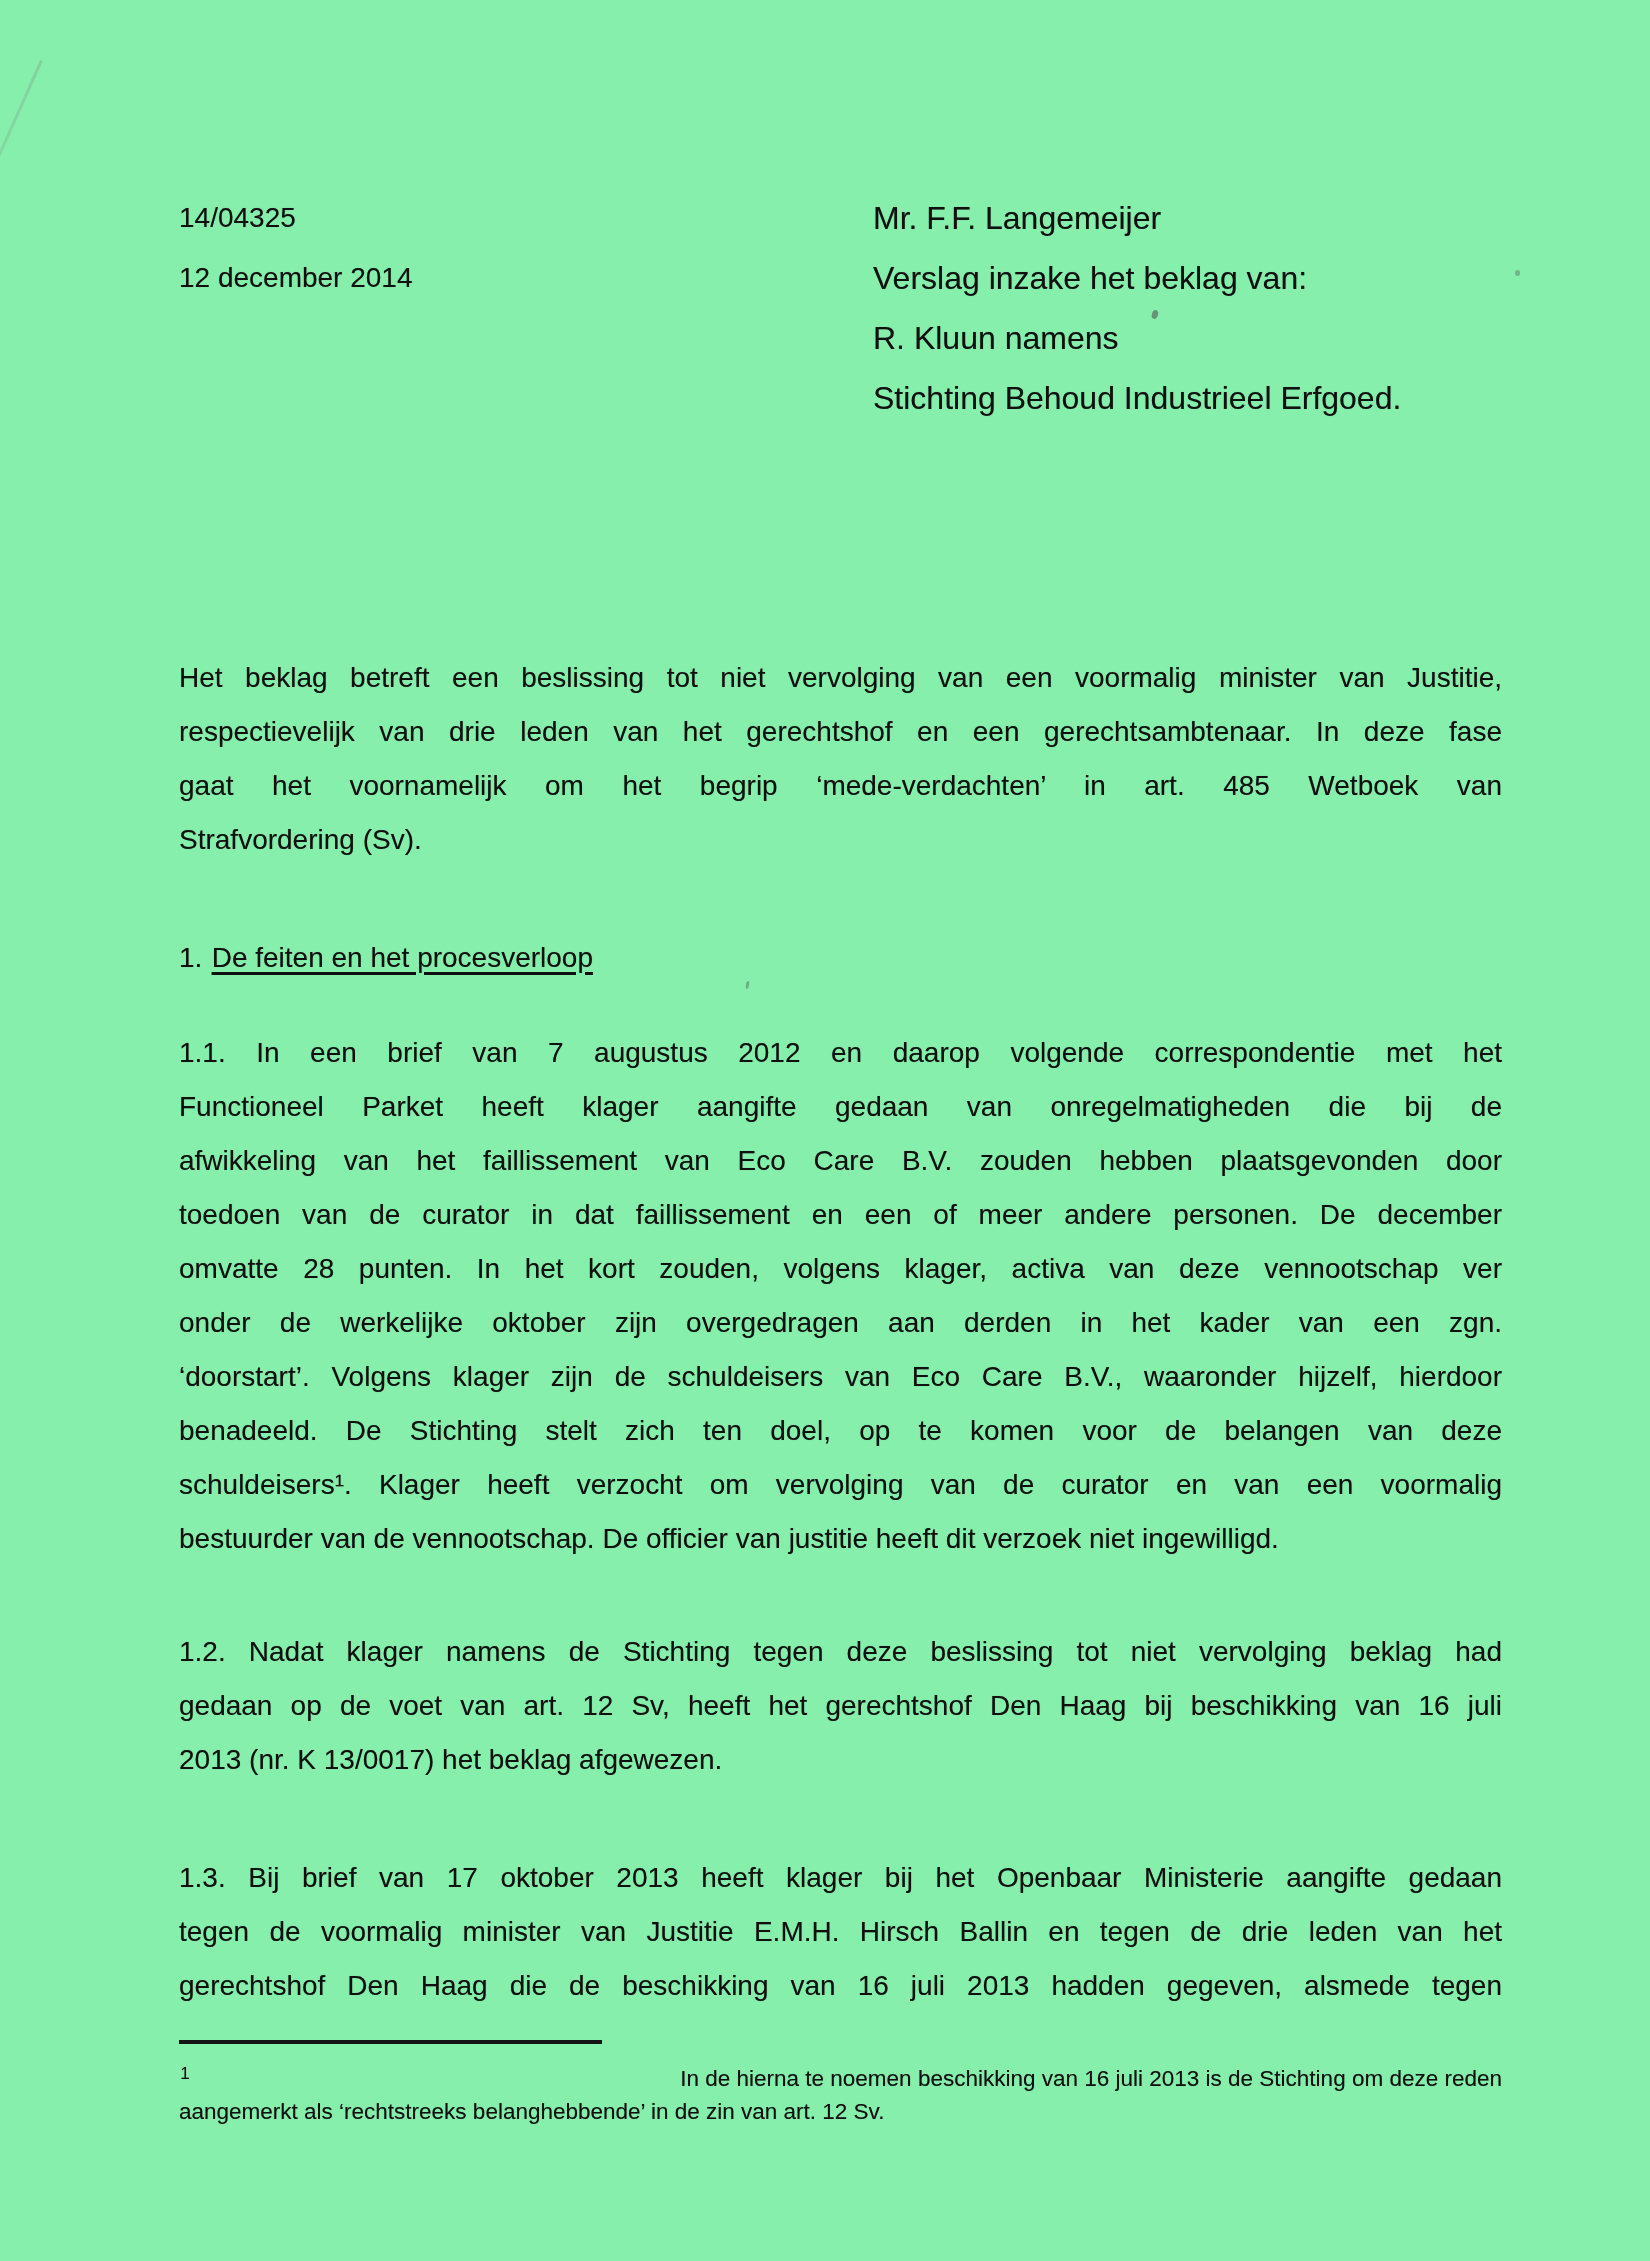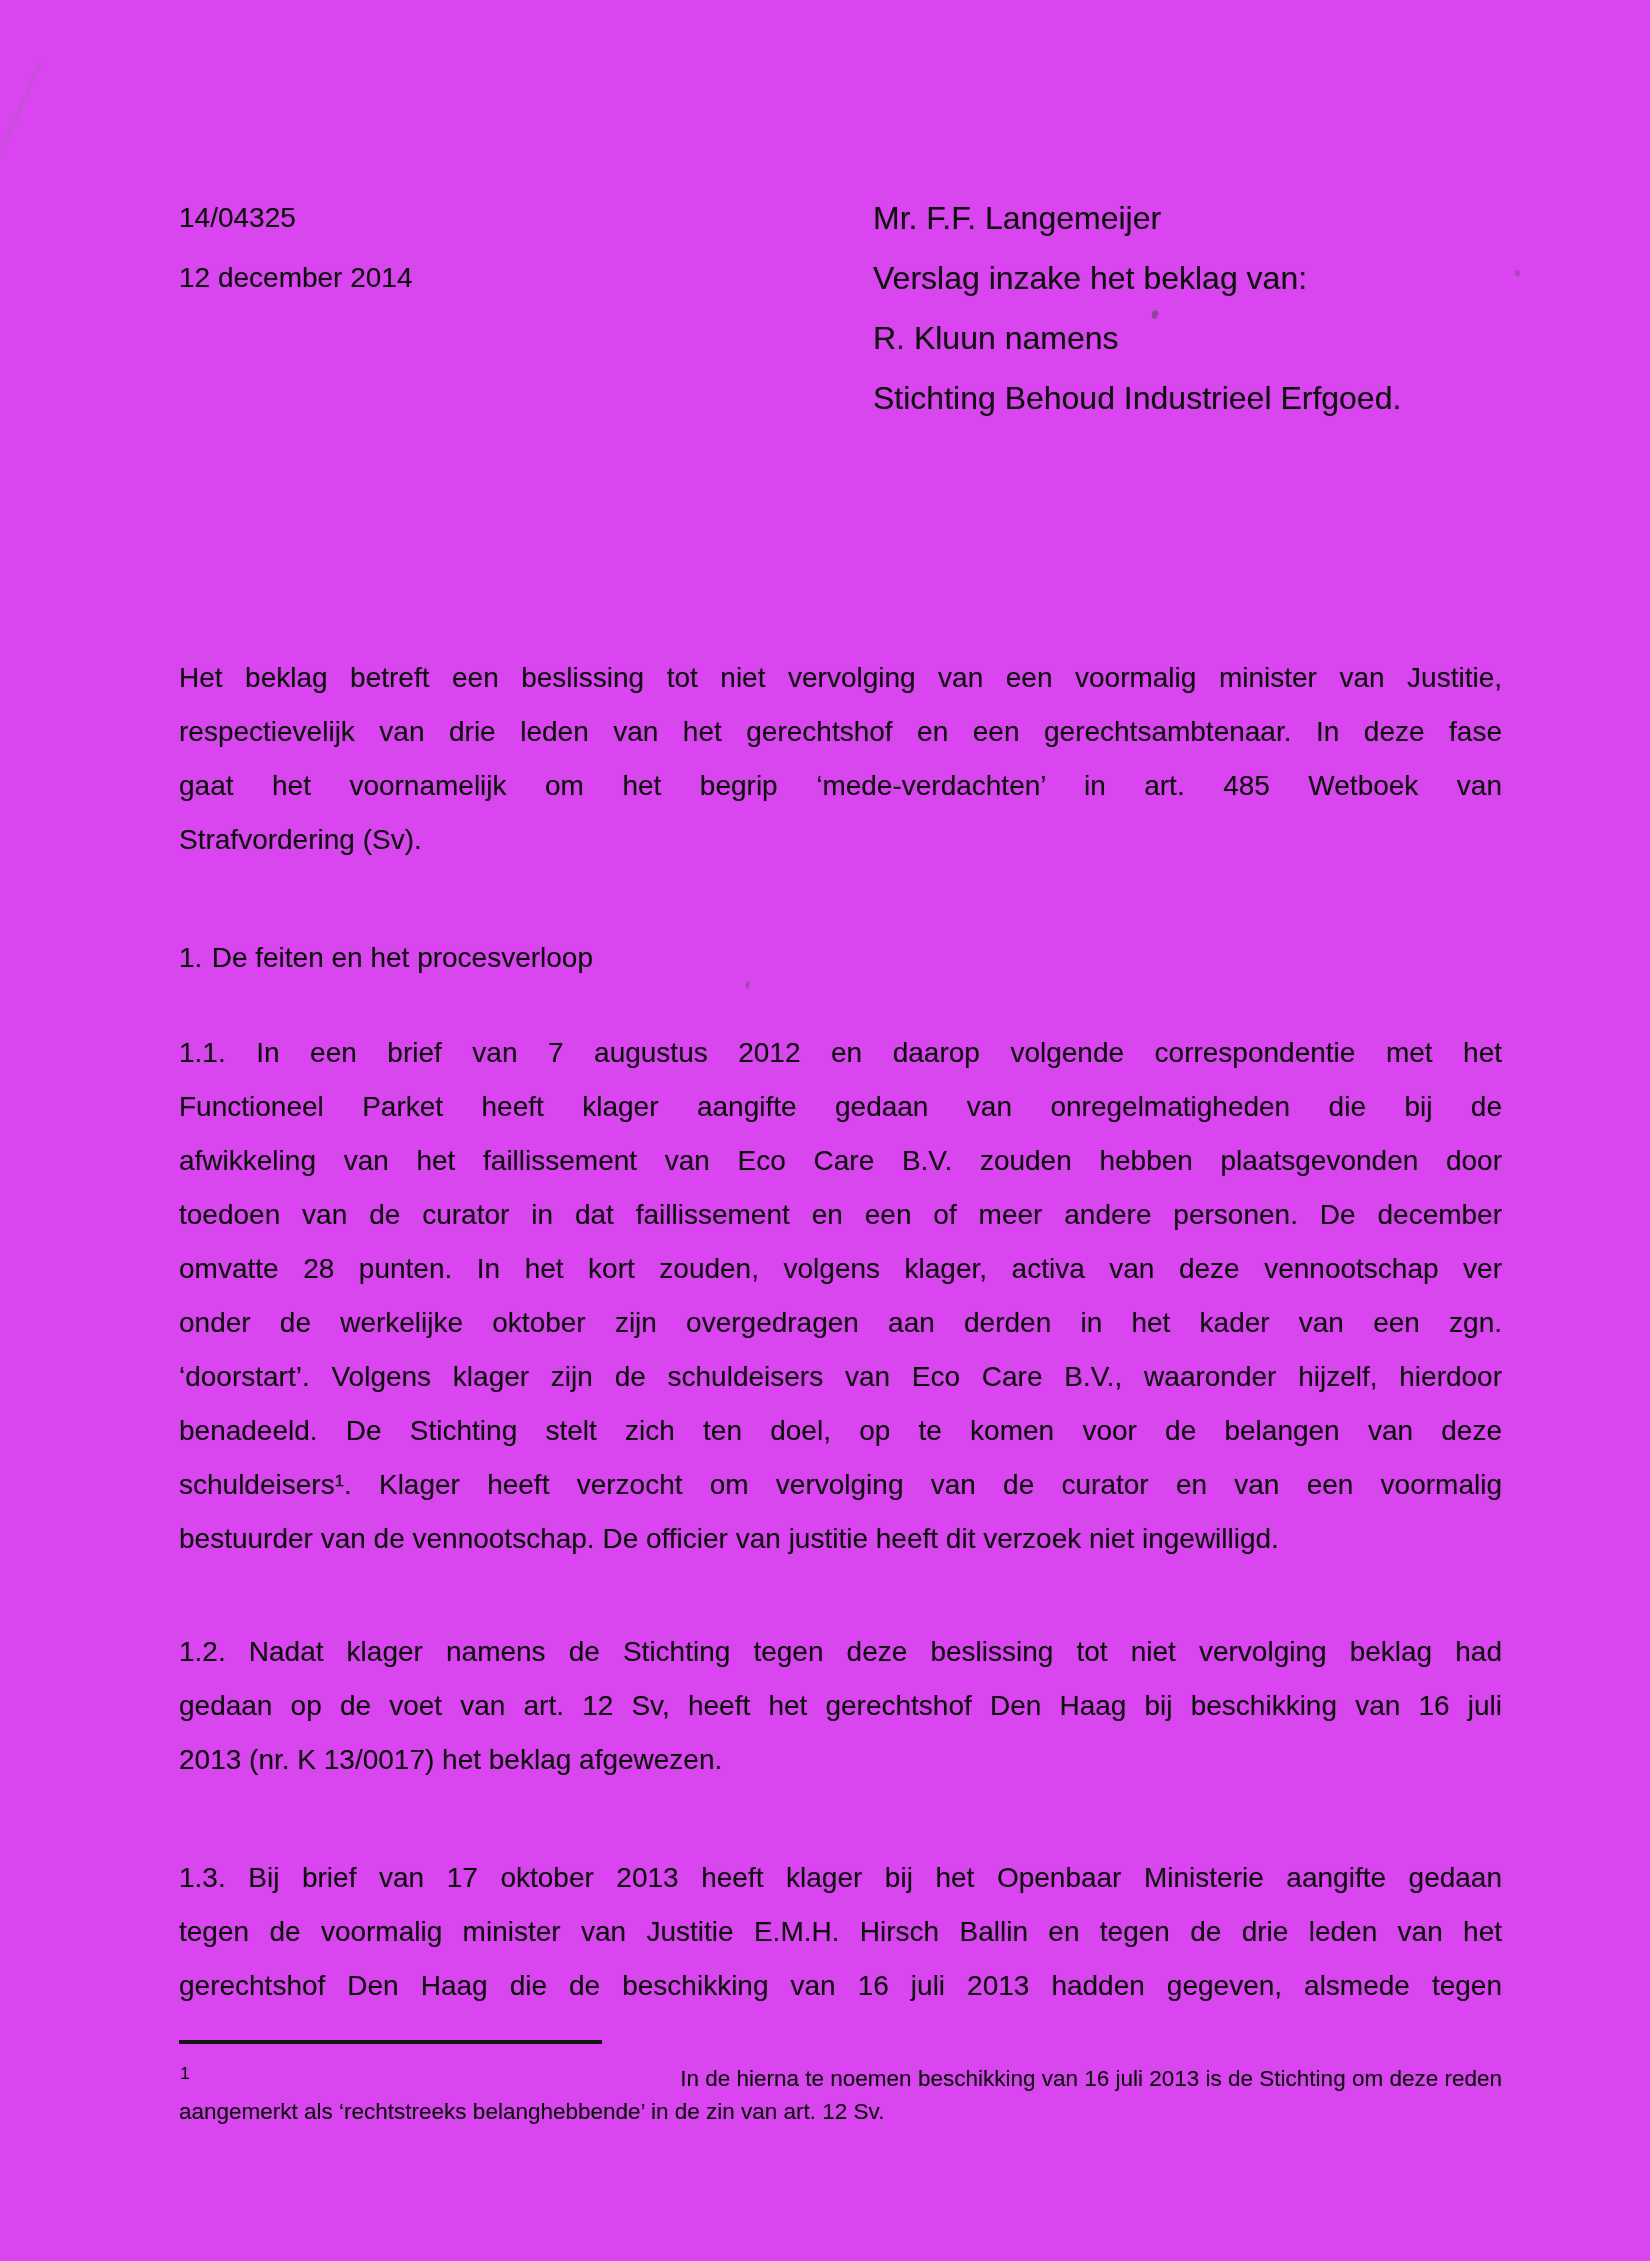--- a/index.html
+++ b/index.html
@@ -4,21 +4,21 @@
 <style>
   html, body {
     margin: 0;
     padding: 0;
     background: #ffffff;
   }
   .page {
     position: relative;
     width: 1651px;
     height: 2261px;
-    background: #d946ef;
+    background: #86efac;
     font-family: "Liberation Sans", "DejaVu Sans", sans-serif;
     color: #101010;
     overflow: hidden;
     text-shadow: 0 0 0.7px rgba(0,0,0,0.35);
   }
   .header-left {
     position: absolute;
     left: 179px;
     top: 188px;
     font-size: 28px;
@@ -54,20 +54,21 @@
   .heading {
     position: absolute;
     left: 179px;
     top: 931px;
     font-size: 28px;
     line-height: 54px;
     white-space: nowrap;
   }
   .heading .num { margin-right: 9.3px; }
   .underlined {
+    text-decoration: underline;
     text-decoration-thickness: 2.6px;
     text-underline-offset: 5.3px;
   }
   .footnote-rule {
     position: absolute;
     left: 179px;
     top: 2040px;
     width: 423px;
     height: 4px;
     background: #151515;

